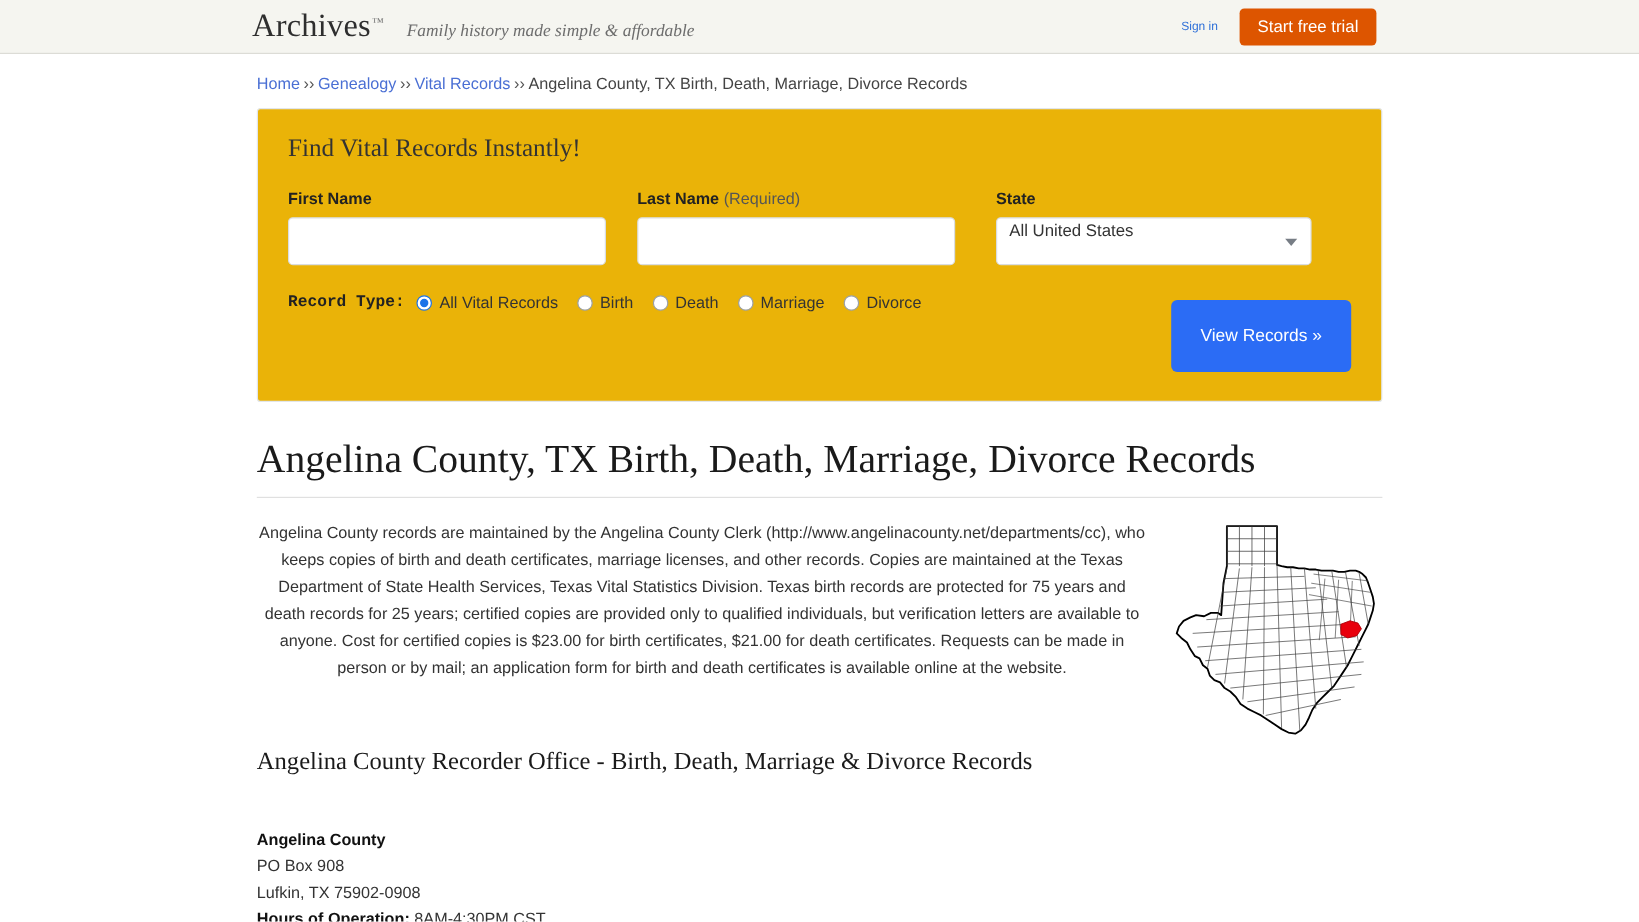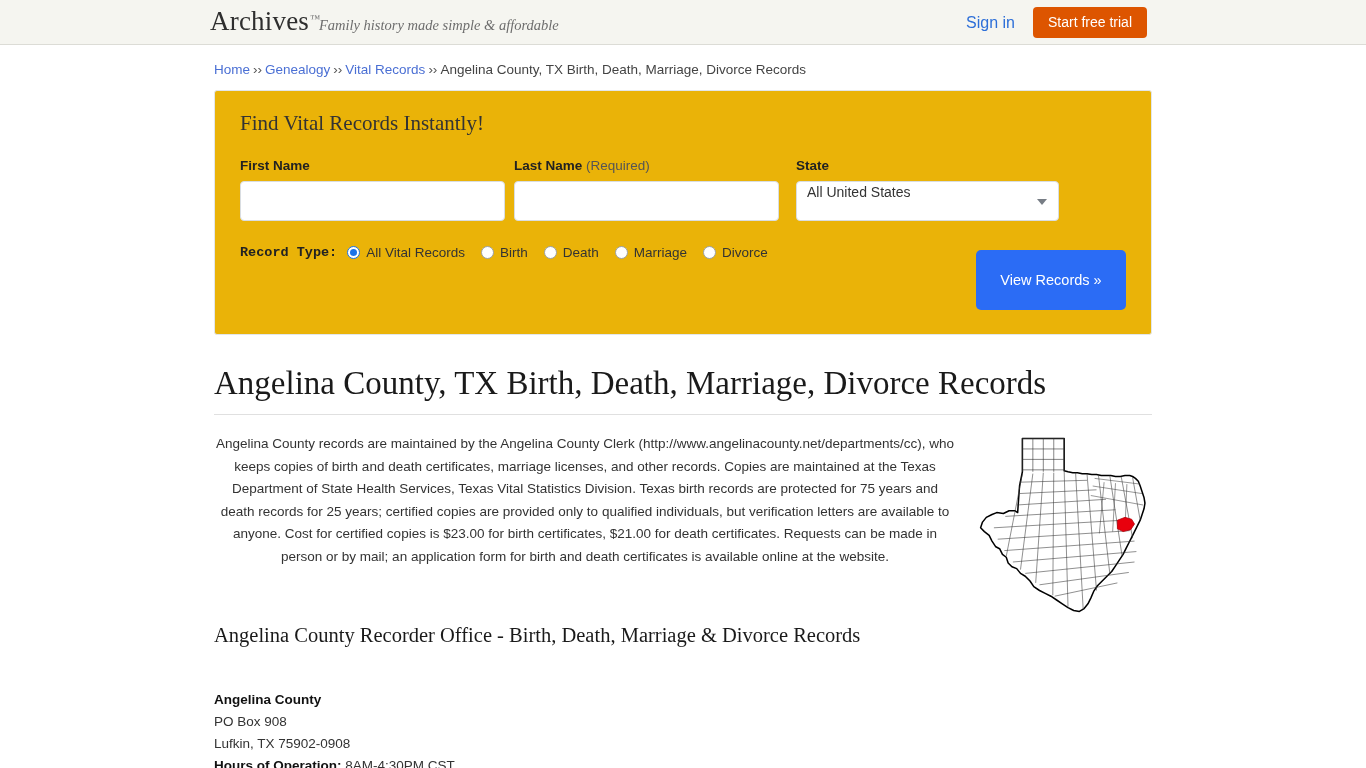--- a/index.html
+++ b/index.html
@@ -35,32 +35,32 @@
     font-size: 10px;
     color: #6e6e6e;
     vertical-align: super;
     position: relative; top: -8px; left: 1px;
   }
   .brand-tag {
     font-family: "Liberation Serif", serif;
     font-style: italic;
     font-size: 14.5px;
     color: #6d6d6d;
-    margin-left: 0;
+    margin-left: 20px;
     line-height: 1;
   }
   .topbar-right {
     position: absolute;
     right: 219px; top: 0;
     height: 45px;
     display: flex; align-items: center; gap: 18px;
   }
   .signin {
     color: #2d6fd8;
-    font-size: 16px;
+    font-size: 10px;
     text-decoration: none;
     cursor: pointer;
   }
   .trial-btn {
     background: #dd5500;
     color: #ffffff;
     font-size: 14px;
     border: none;
     border-radius: 4px;
     padding: 8px 15px 9px;
@@ -102,21 +102,21 @@
   }
   .panel-title {
     font-family: "Liberation Serif", serif;
     font-size: 21px;
     color: #333333;
     margin: 0 0 22px 0;
     font-weight: normal;
   }
   .fields-row {
     display: flex;
-    gap: 9px;
+    gap: 26px;
   }
   .field { width: 265px; }
   .field.state { width: 263px; margin-left: 8px; }
   .field-label {
     font-size: 13.5px;
     font-weight: bold;
     color: #222222;
     margin-bottom: 8px;
     display: block;
   }

